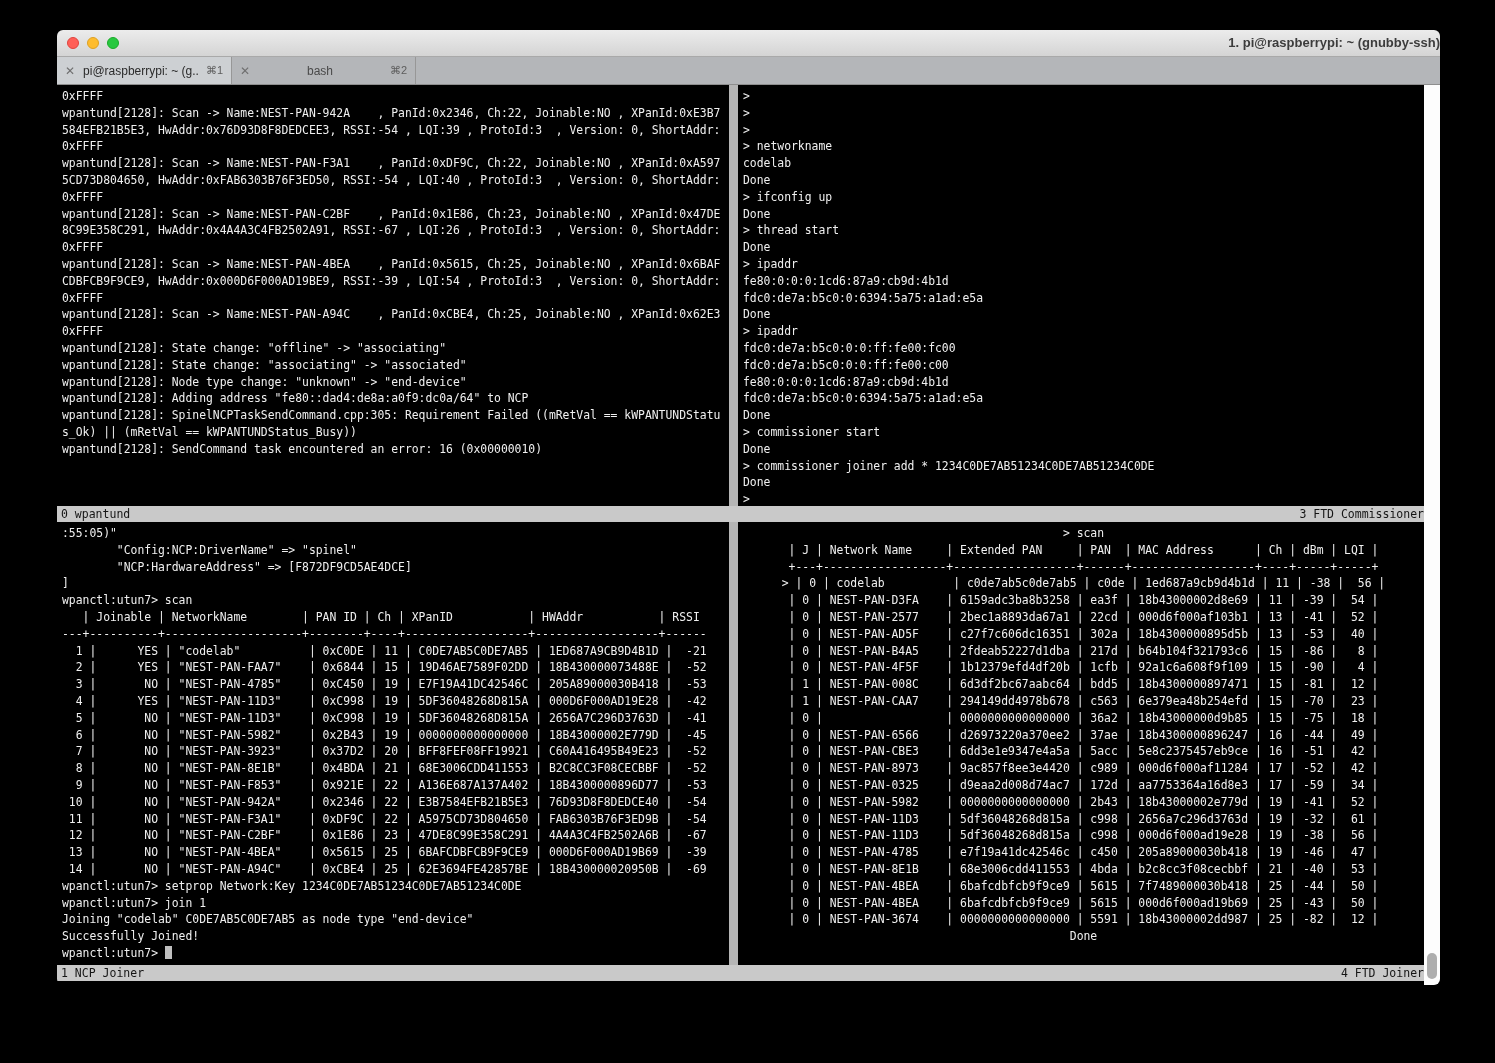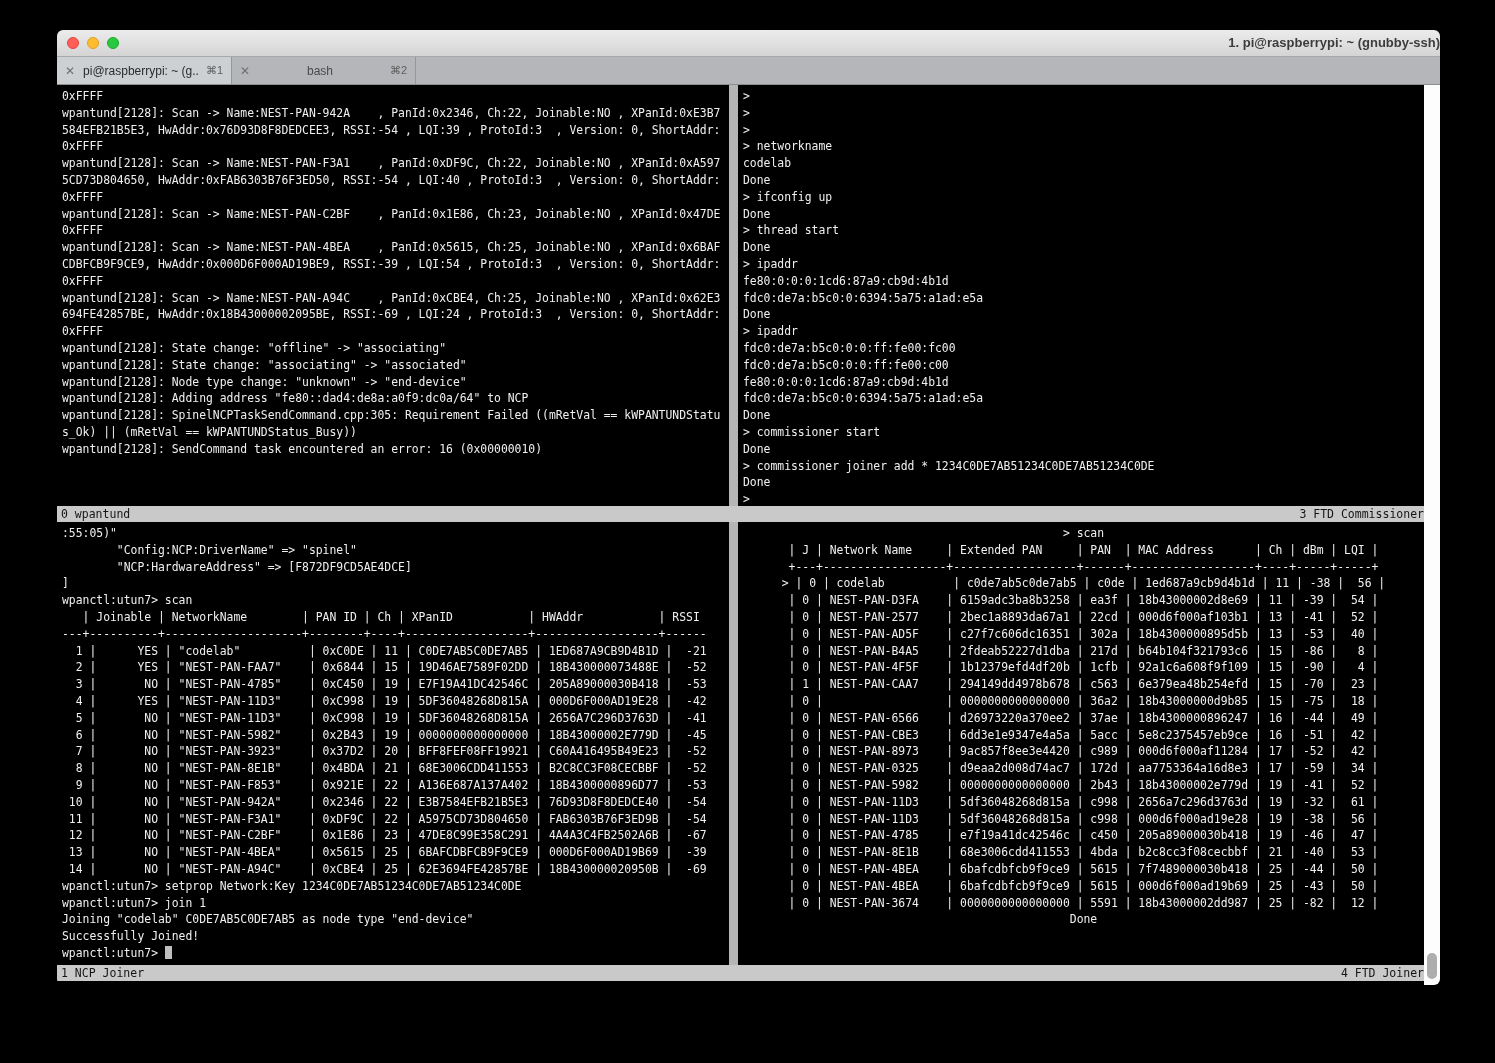--- a/index.html
+++ b/index.html
@@ -89,26 +89,26 @@
       <div class="cols">
         <div class="pane pane-topleft">
             <div class="tl">0xFFFF</div>
             <div class="tl">wpantund[2128]: Scan -&gt; Name:NEST-PAN-942A    , PanId:0x2346, Ch:22, Joinable:NO , XPanId:0xE3B7</div>
             <div class="tl">584EFB21B5E3, HwAddr:0x76D93D8F8DEDCEE3, RSSI:-54 , LQI:39 , ProtoId:3  , Version: 0, ShortAddr:</div>
             <div class="tl">0xFFFF</div>
             <div class="tl">wpantund[2128]: Scan -&gt; Name:NEST-PAN-F3A1    , PanId:0xDF9C, Ch:22, Joinable:NO , XPanId:0xA597</div>
             <div class="tl">5CD73D804650, HwAddr:0xFAB6303B76F3ED50, RSSI:-54 , LQI:40 , ProtoId:3  , Version: 0, ShortAddr:</div>
             <div class="tl">0xFFFF</div>
             <div class="tl">wpantund[2128]: Scan -&gt; Name:NEST-PAN-C2BF    , PanId:0x1E86, Ch:23, Joinable:NO , XPanId:0x47DE</div>
+            <div class="tl">8C99E358C291, HwAddr:0x4A4A3C4FB2502A91, RSSI:-67 , LQI:26 , ProtoId:3  , Version: 0, ShortAddr:</div>
             <div class="tl">0xFFFF</div>
             <div class="tl">wpantund[2128]: Scan -&gt; Name:NEST-PAN-4BEA    , PanId:0x5615, Ch:25, Joinable:NO , XPanId:0x6BAF</div>
             <div class="tl">CDBFCB9F9CE9, HwAddr:0x000D6F000AD19BE9, RSSI:-39 , LQI:54 , ProtoId:3  , Version: 0, ShortAddr:</div>
             <div class="tl">0xFFFF</div>
             <div class="tl">wpantund[2128]: Scan -&gt; Name:NEST-PAN-A94C    , PanId:0xCBE4, Ch:25, Joinable:NO , XPanId:0x62E3</div>
-            <div class="tl">694FE42857BE, HwAddr:0x18B43000002095BE, RSSI:-69 , LQI:24 , ProtoId:3  , Version: 0, ShortAddr:</div>
             <div class="tl">0xFFFF</div>
             <div class="tl">wpantund[2128]: State change: "offline" -&gt; "associating"</div>
             <div class="tl">wpantund[2128]: State change: "associating" -&gt; "associated"</div>
             <div class="tl">wpantund[2128]: Node type change: "unknown" -&gt; "end-device"</div>
             <div class="tl">wpantund[2128]: Adding address "fe80::dad4:de8a:a0f9:dc0a/64" to NCP</div>
             <div class="tl">wpantund[2128]: SpinelNCPTaskSendCommand.cpp:305: Requirement Failed ((mRetVal == kWPANTUNDStatu</div>
             <div class="tl">s_Ok) || (mRetVal == kWPANTUNDStatus_Busy))</div>
             <div class="tl">wpantund[2128]: SendCommand task encountered an error: 16 (0x00000010)</div>
           </div>
         <div class="vdiv"></div>
@@ -181,20 +181,21 @@
         <div class="pane pane-botright">
             <div class="tl">&gt; scan</div>
             <div class="tl">| J | Network Name     | Extended PAN     | PAN  | MAC Address      | Ch | dBm | LQI |</div>
             <div class="tl">+---+------------------+------------------+------+------------------+----+-----+-----+</div>
             <div class="tl">&gt; | 0 | codelab          | c0de7ab5c0de7ab5 | c0de | 1ed687a9cb9d4b1d | 11 | -38 |  56 |</div>
             <div class="tl">| 0 | NEST-PAN-D3FA    | 6159adc3ba8b3258 | ea3f | 18b43000002d8e69 | 11 | -39 |  54 |</div>
             <div class="tl">| 0 | NEST-PAN-2577    | 2bec1a8893da67a1 | 22cd | 000d6f000af103b1 | 13 | -41 |  52 |</div>
             <div class="tl">| 0 | NEST-PAN-AD5F    | c27f7c606dc16351 | 302a | 18b4300000895d5b | 13 | -53 |  40 |</div>
             <div class="tl">| 0 | NEST-PAN-B4A5    | 2fdeab52227d1dba | 217d | b64b104f321793c6 | 15 | -86 |   8 |</div>
             <div class="tl">| 0 | NEST-PAN-4F5F    | 1b12379efd4df20b | 1cfb | 92a1c6a608f9f109 | 15 | -90 |   4 |</div>
+            <div class="tl">| 1 | NEST-PAN-008C    | 6d3df2bc67aabc64 | bdd5 | 18b4300000897471 | 15 | -81 |  12 |</div>
             <div class="tl">| 1 | NEST-PAN-CAA7    | 294149dd4978b678 | c563 | 6e379ea48b254efd | 15 | -70 |  23 |</div>
             <div class="tl">| 0 |                  | 0000000000000000 | 36a2 | 18b43000000d9b85 | 15 | -75 |  18 |</div>
             <div class="tl">| 0 | NEST-PAN-6566    | d26973220a370ee2 | 37ae | 18b4300000896247 | 16 | -44 |  49 |</div>
             <div class="tl">| 0 | NEST-PAN-CBE3    | 6dd3e1e9347e4a5a | 5acc | 5e8c2375457eb9ce | 16 | -51 |  42 |</div>
             <div class="tl">| 0 | NEST-PAN-8973    | 9ac857f8ee3e4420 | c989 | 000d6f000af11284 | 17 | -52 |  42 |</div>
             <div class="tl">| 0 | NEST-PAN-0325    | d9eaa2d008d74ac7 | 172d | aa7753364a16d8e3 | 17 | -59 |  34 |</div>
             <div class="tl">| 0 | NEST-PAN-5982    | 0000000000000000 | 2b43 | 18b43000002e779d | 19 | -41 |  52 |</div>
             <div class="tl">| 0 | NEST-PAN-11D3    | 5df36048268d815a | c998 | 2656a7c296d3763d | 19 | -32 |  61 |</div>
             <div class="tl">| 0 | NEST-PAN-11D3    | 5df36048268d815a | c998 | 000d6f000ad19e28 | 19 | -38 |  56 |</div>
             <div class="tl">| 0 | NEST-PAN-4785    | e7f19a41dc42546c | c450 | 205a89000030b418 | 19 | -46 |  47 |</div>

